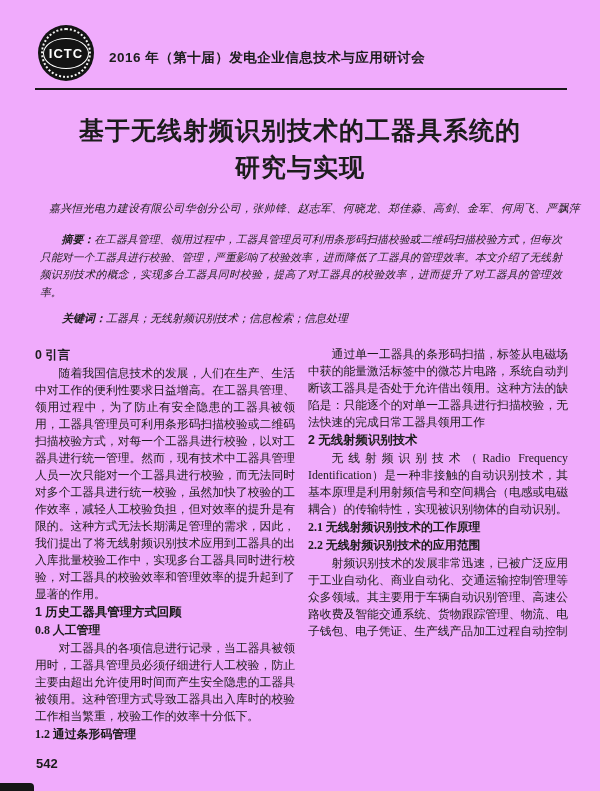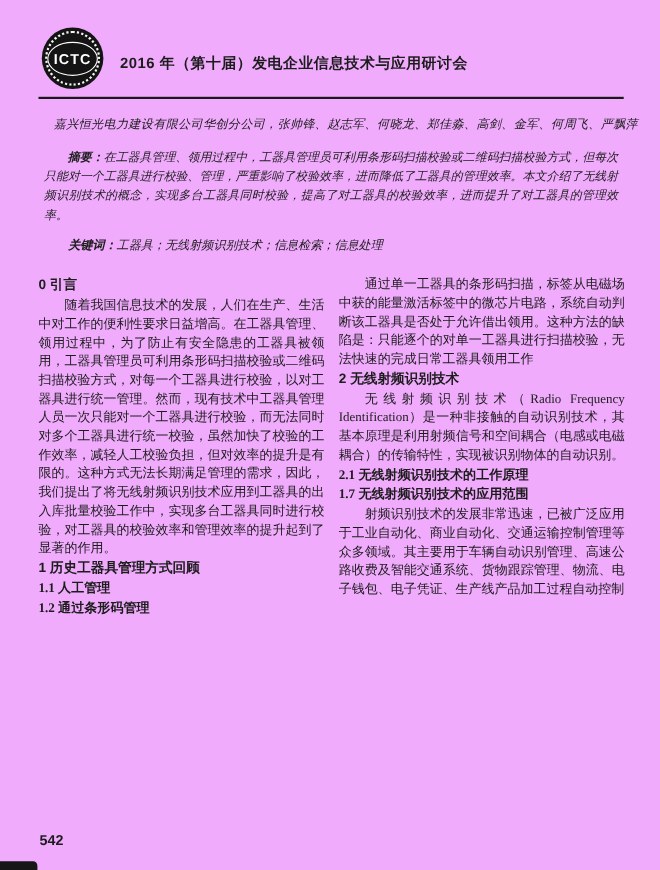--- a/index.html
+++ b/index.html
@@ -122,45 +122,50 @@
 
   <div class="header">
     <div class="logo">
       <span class="logo-text">ICTC</span>
     </div>
     <div class="conf-title">2016 年（第十届）发电企业信息技术与应用研讨会</div>
   </div>
 
   <hr class="header-rule">
 
+  <div class="paper-title">
+    <div>基于无线射频识别技术的工器具系统的</div>
+    <div>研究与实现</div>
+  </div>
 
   <div class="authors">嘉兴恒光电力建设有限公司华创分公司，张帅锋、赵志军、何晓龙、郑佳淼、高剑、金军、何周飞、严飘萍</div>
 
   <div class="abstract">
     <span class="label">摘要：</span><span>在工器具管理、领用过程中，工器具管理员可利用条形码扫描校验或二维码扫描校验方式，但每次只能对一个工器具进行校验、管理，严重影响了校验效率，进而降低了工器具的管理效率。本文介绍了无线射频识别技术的概念，实现多台工器具同时校验，提高了对工器具的校验效率，进而提升了对工器具的管理效率。</span>
   </div>
 
   <div class="keywords">
     <span class="label">关键词：</span><span>工器具；无线射频识别技术；信息检索；信息处理</span>
   </div>
 
   <div class="columns">
     <div class="col">
         <div class="h1">0  引言</div>
         <p class="p">随着我国信息技术的发展，人们在生产、生活中对工作的便利性要求日益增高。在工器具管理、领用过程中，为了防止有安全隐患的工器具被领用，工器具管理员可利用条形码扫描校验或二维码扫描校验方式，对每一个工器具进行校验，以对工器具进行统一管理。然而，现有技术中工器具管理人员一次只能对一个工器具进行校验，而无法同时对多个工器具进行统一校验，虽然加快了校验的工作效率，减轻人工校验负担，但对效率的提升是有限的。这种方式无法长期满足管理的需求，因此，我们提出了将无线射频识别技术应用到工器具的出入库批量校验工作中，实现多台工器具同时进行校验，对工器具的校验效率和管理效率的提升起到了显著的作用。</p>
         <div class="h1">1  历史工器具管理方式回顾</div>
-        <div class="h2">1.1 人工管理</div>
+        <div class="h2">0.8 人工管理</div>
+        <p class="p">对工器具的各项信息进行记录，当工器具被领用时，工器具管理员必须仔细进行人工校验，防止主要由超出允许使用时间而产生安全隐患的工器具被领用。这种管理方式导致工器具出入库时的校验工作相当繁重，校验工作的效率十分低下。</p>
         <div class="h2">1.2 通过条形码管理</div>
       </div>
     <div class="col">
         <p class="p">通过单一工器具的条形码扫描，标签从电磁场中获的能量激活标签中的微芯片电路，系统自动判断该工器具是否处于允许借出领用。这种方法的缺陷是：只能逐个的对单一工器具进行扫描校验，无法快速的完成日常工器具领用工作</p>
         <div class="h1">2  无线射频识别技术</div>
         <p class="p">无线射频识别技术（Radio Frequency Identification）是一种非接触的自动识别技术，其基本原理是利用射频信号和空间耦合（电感或电磁耦合）的传输特性，实现被识别物体的自动识别。</p>
         <div class="h2">2.1 无线射频识别技术的工作原理</div>
-        <div class="h2">1.7 无线射频识别技术的应用范围</div>
+        <div class="h2">2.2 无线射频识别技术的应用范围</div>
         <p class="p">射频识别技术的发展非常迅速，已被广泛应用于工业自动化、商业自动化、交通运输控制管理等众多领域。其主要用于车辆自动识别管理、高速公路收费及智能交通系统、货物跟踪管理、物流、电子钱包、电子凭证、生产线产品加工过程自动控制</p>
       </div>
   </div>
 
   <div class="page-number">542</div>
   <div class="scan-smudge"></div>
 
 </div>
 
 </body></html>

